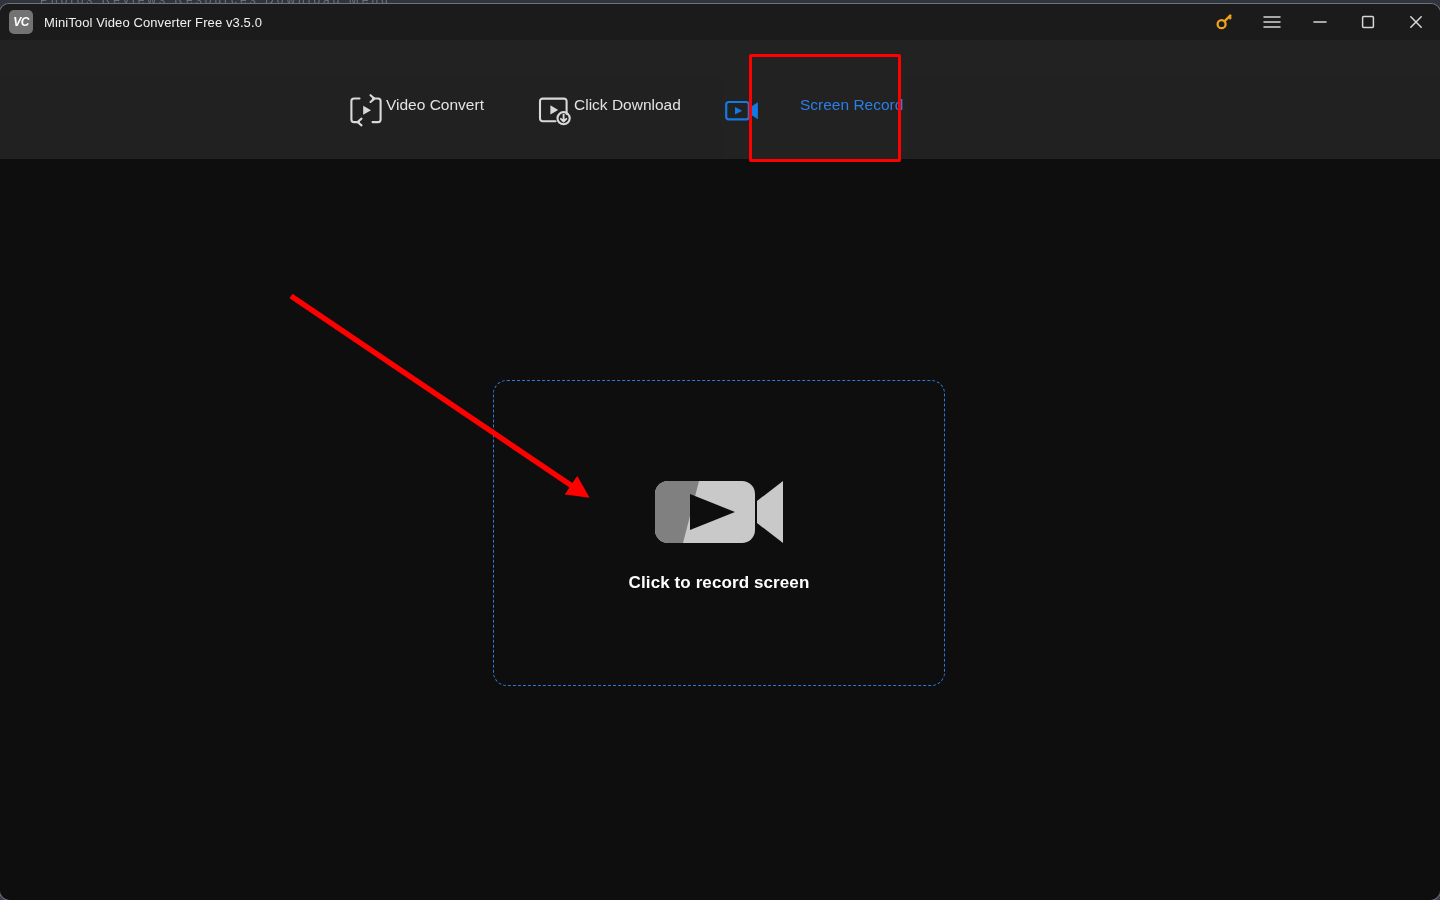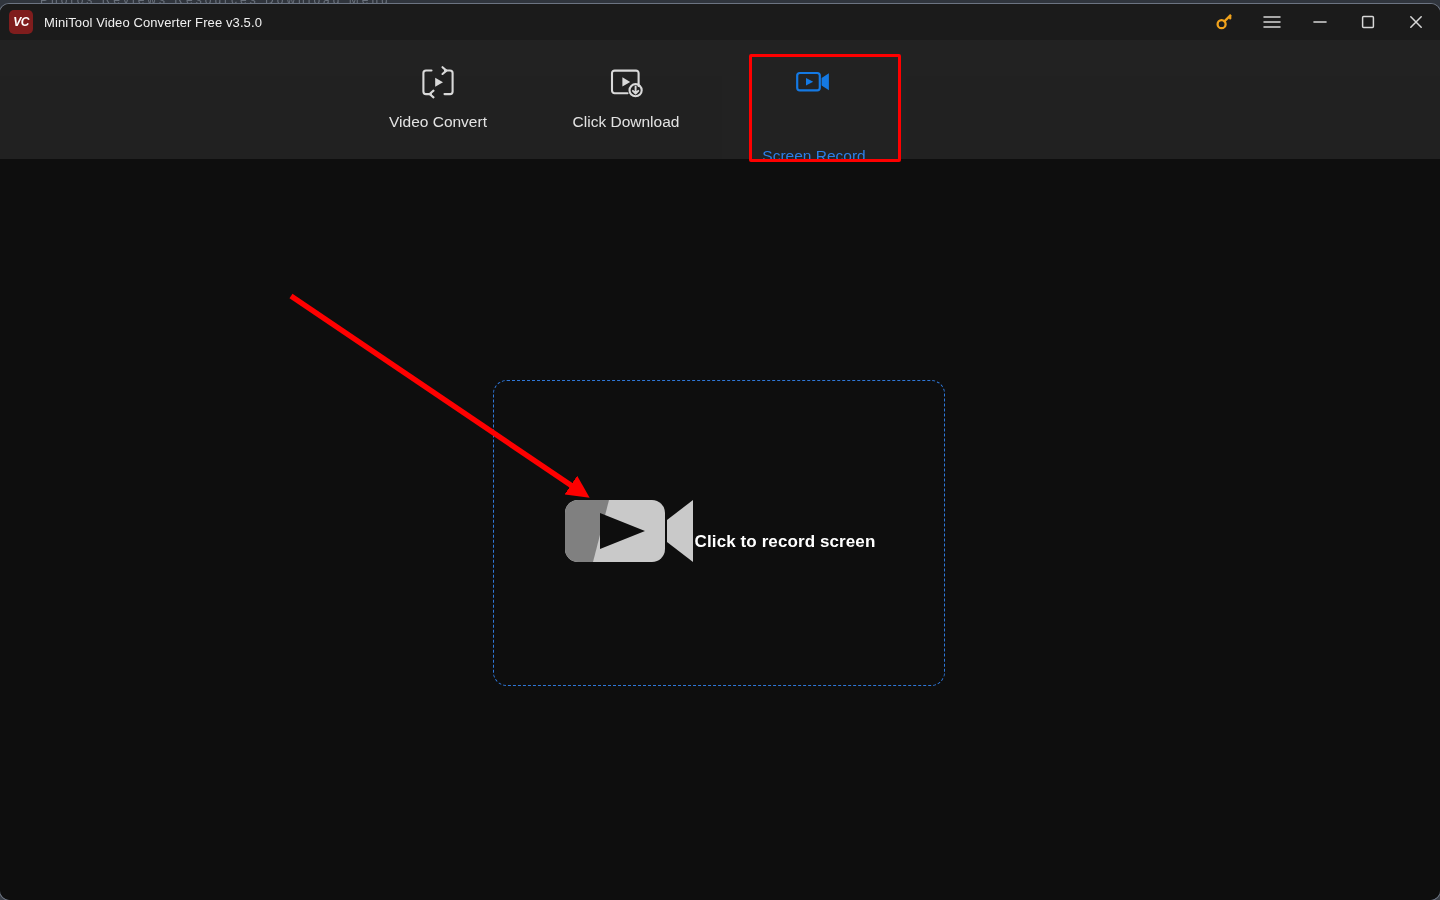--- a/index.html
+++ b/index.html
@@ -57,21 +57,21 @@
     width: 100%;
     height: 36px;
     background: #1b1b1b;
     display: flex;
     align-items: center;
   }
   .app-logo {
     width: 24px; height: 24px;
     margin-left: 9px;
     border-radius: 5px;
-    background: #7f1d1d;
+    background: #737373;
     display: flex;
     align-items: center;
     justify-content: center;
     flex: none;
   }
   .app-logo span {
     color: #ffffff;
     font-size: 12px;
     font-weight: bold;
     font-style: italic;
@@ -106,21 +106,21 @@
     left: 0; top: 36px;
     width: 100%;
     height: 119px;
     background: #222222;
   }
   .tab {
     position: absolute;
     top: 0;
     height: 119px;
     display: flex;
-    flex-direction: column;
+    flex-direction: row;
     align-items: center;
     justify-content: flex-start;
     cursor: default;
   }
   .tab .tab-icon {
     margin-top: 23px;
     height: 40px;
     display: flex;
     align-items: center;
     justify-content: center;
@@ -168,21 +168,21 @@
 
   .dropzone {
     position: absolute;
     left: 493px;
     top: 221px;
     width: 452px;
     height: 306px;
     border: 1.6px dashed #2f77d8;
     border-radius: 14px;
     display: flex;
-    flex-direction: row;
+    flex-direction: column;
     align-items: center;
     justify-content: center;
     box-sizing: border-box;
   }
   .dz-icon { margin-bottom: 0px; }
   .dz-label {
     margin-top: 18px;
     color: #ffffff;
     font-size: 17px;
     font-weight: bold;

